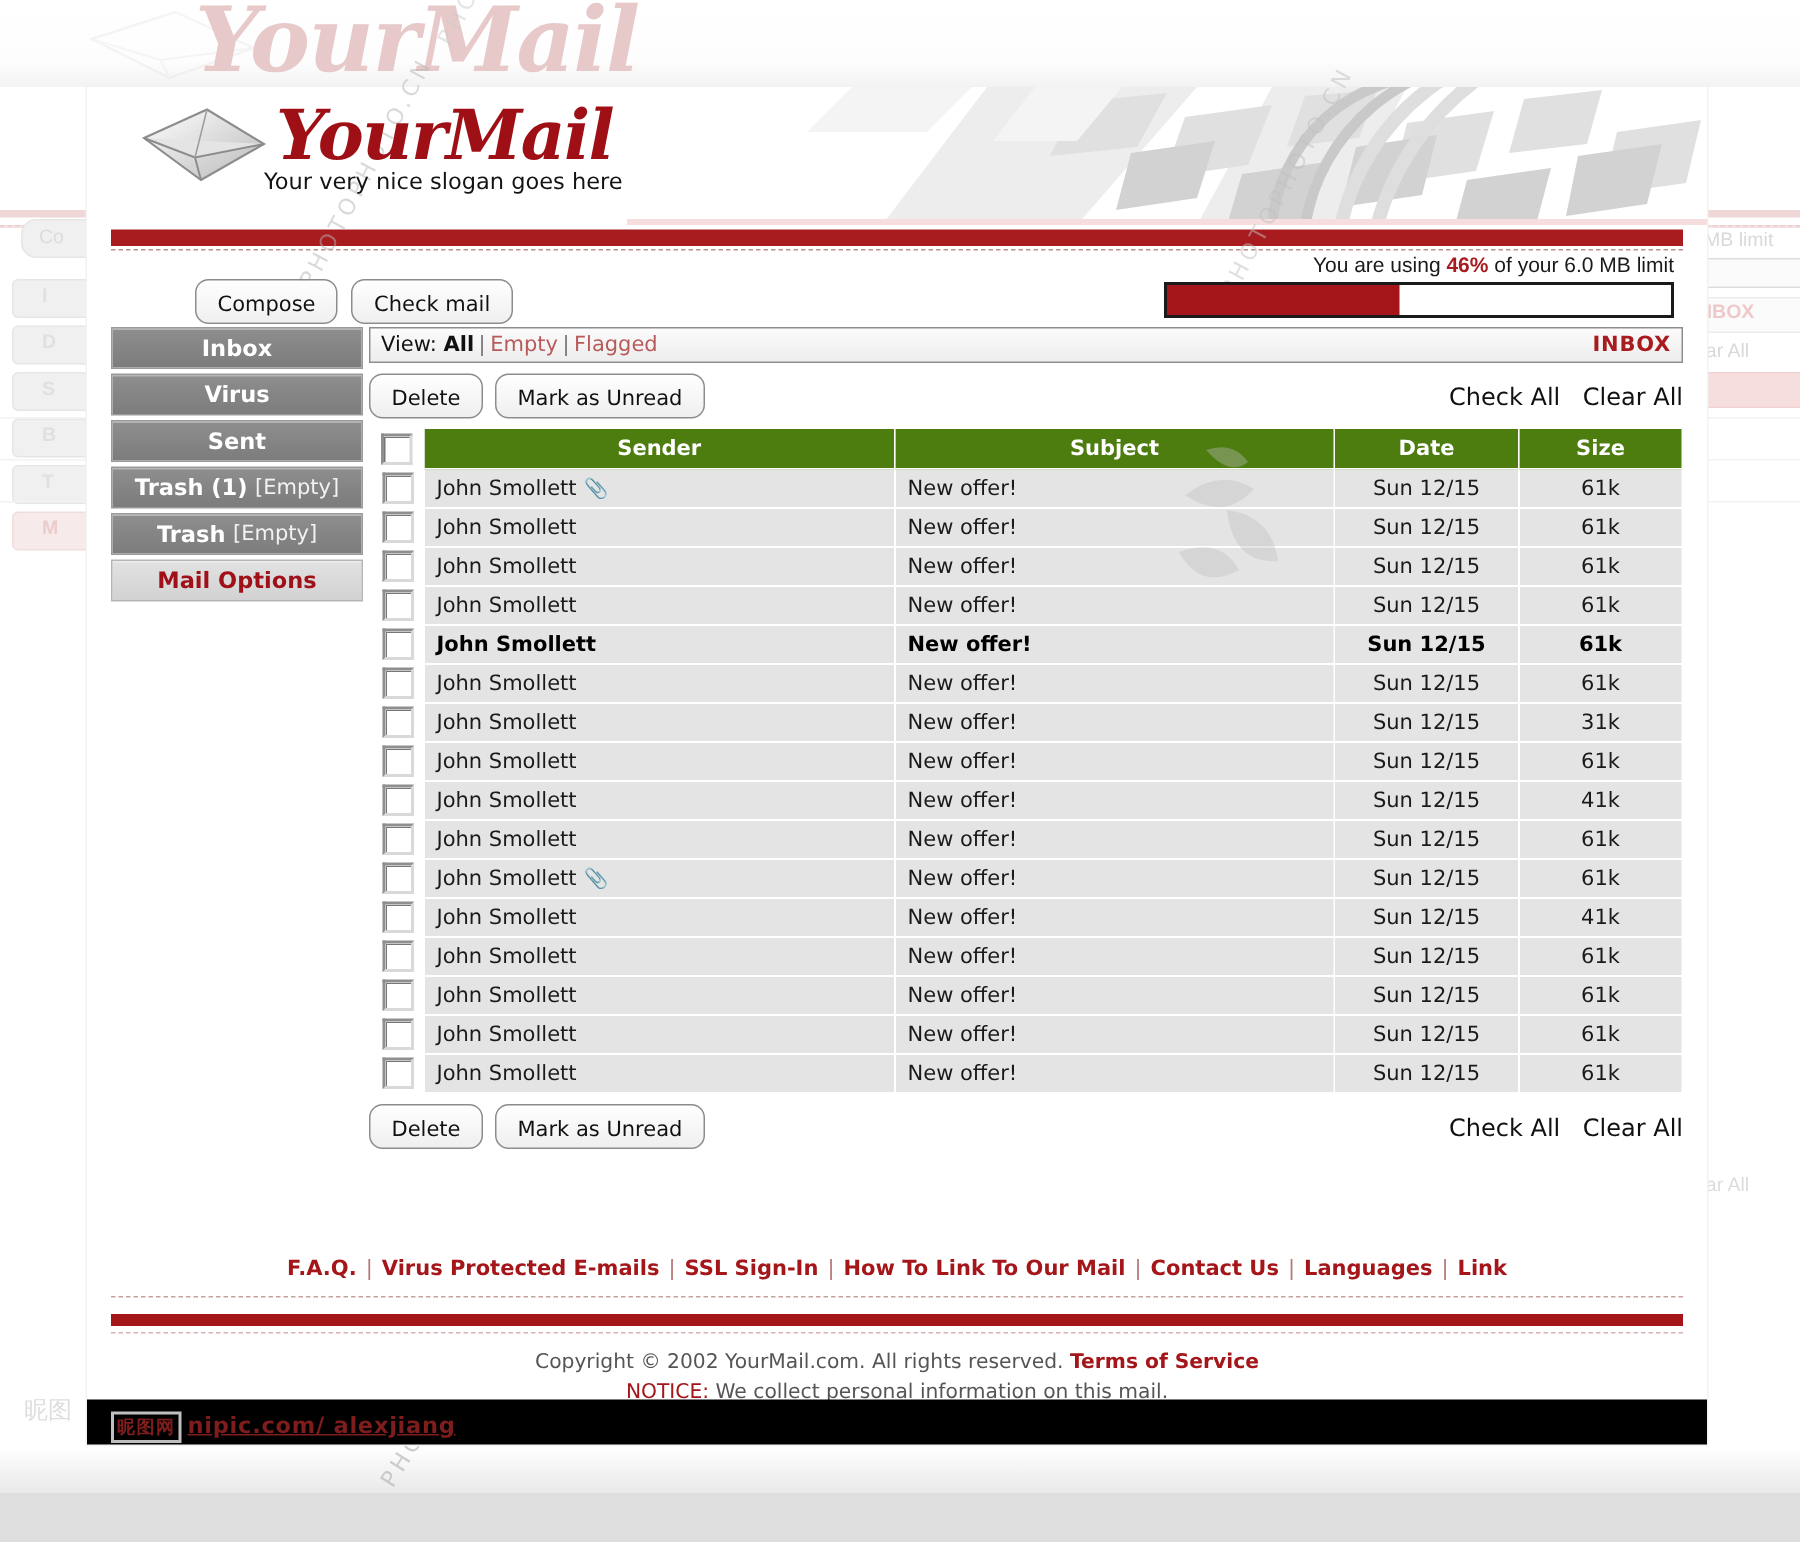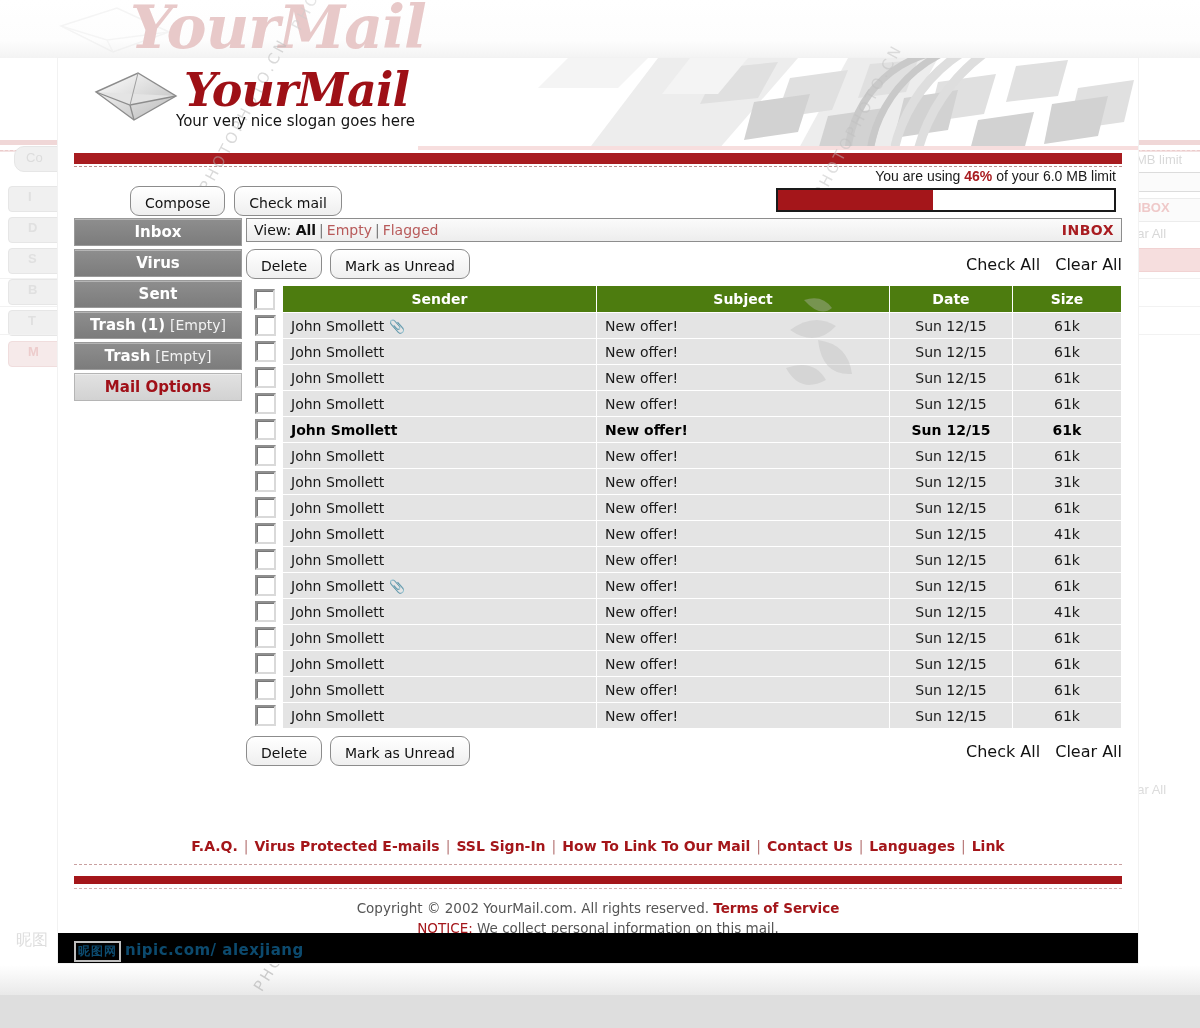--- a/index.html
+++ b/index.html
@@ -159,22 +159,23 @@
   .copy{
     position:absolute;left:16px;top:840px;width:1048px;text-align:center;
     font-size:13.5px;color:#555;line-height:20px;font-family:"DejaVu Sans",sans-serif;
   }
   .copy b{color:#a4161a;}
   .copy .notice{color:#a4161a;}
   .blackbar{position:absolute;left:0;top:875px;width:1080px;height:30px;background:#000000;}
 
   .nipic{
     position:absolute;left:16px;top:883px;z-index:6;
-    font-size:15px;font-weight:bold;color:#0c4a6e;letter-spacing:.5px;
+    font-size:15px;font-weight:bold;color:#7f1d1d;letter-spacing:.5px;
     font-family:"DejaVu Sans",sans-serif;
+    text-decoration:underline;
   }
   .nipic .cn{
     display:inline-block;border:2px solid #bfbfbf;padding:0 2px;margin-right:4px;
     font-size:12px;letter-spacing:1px;
   }
 </style>
 </head>
 <body>
 
 <div class="bg-layer">

